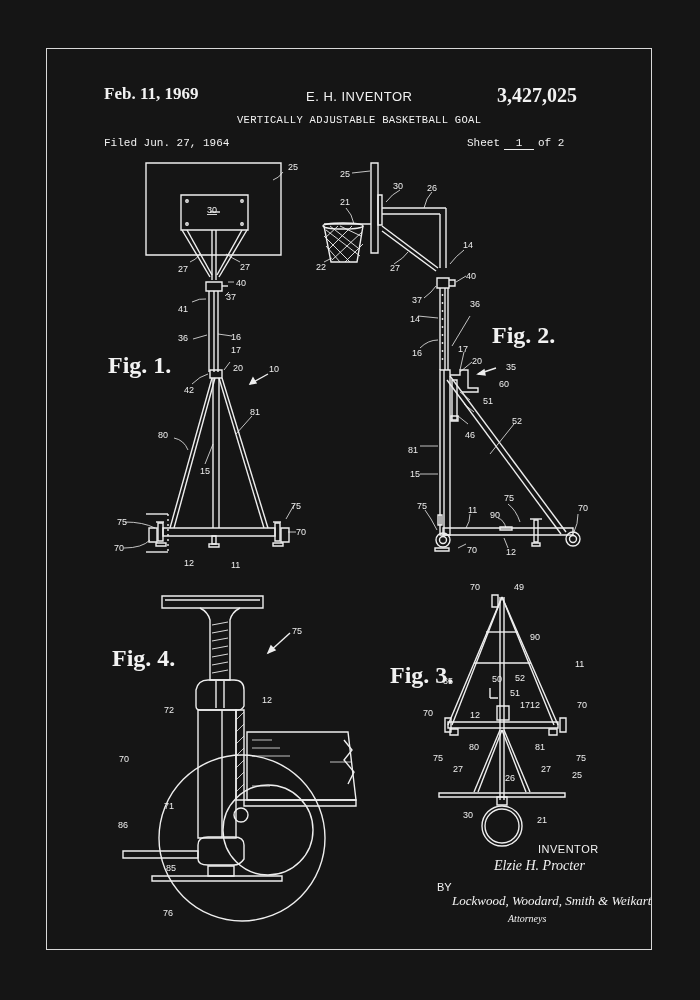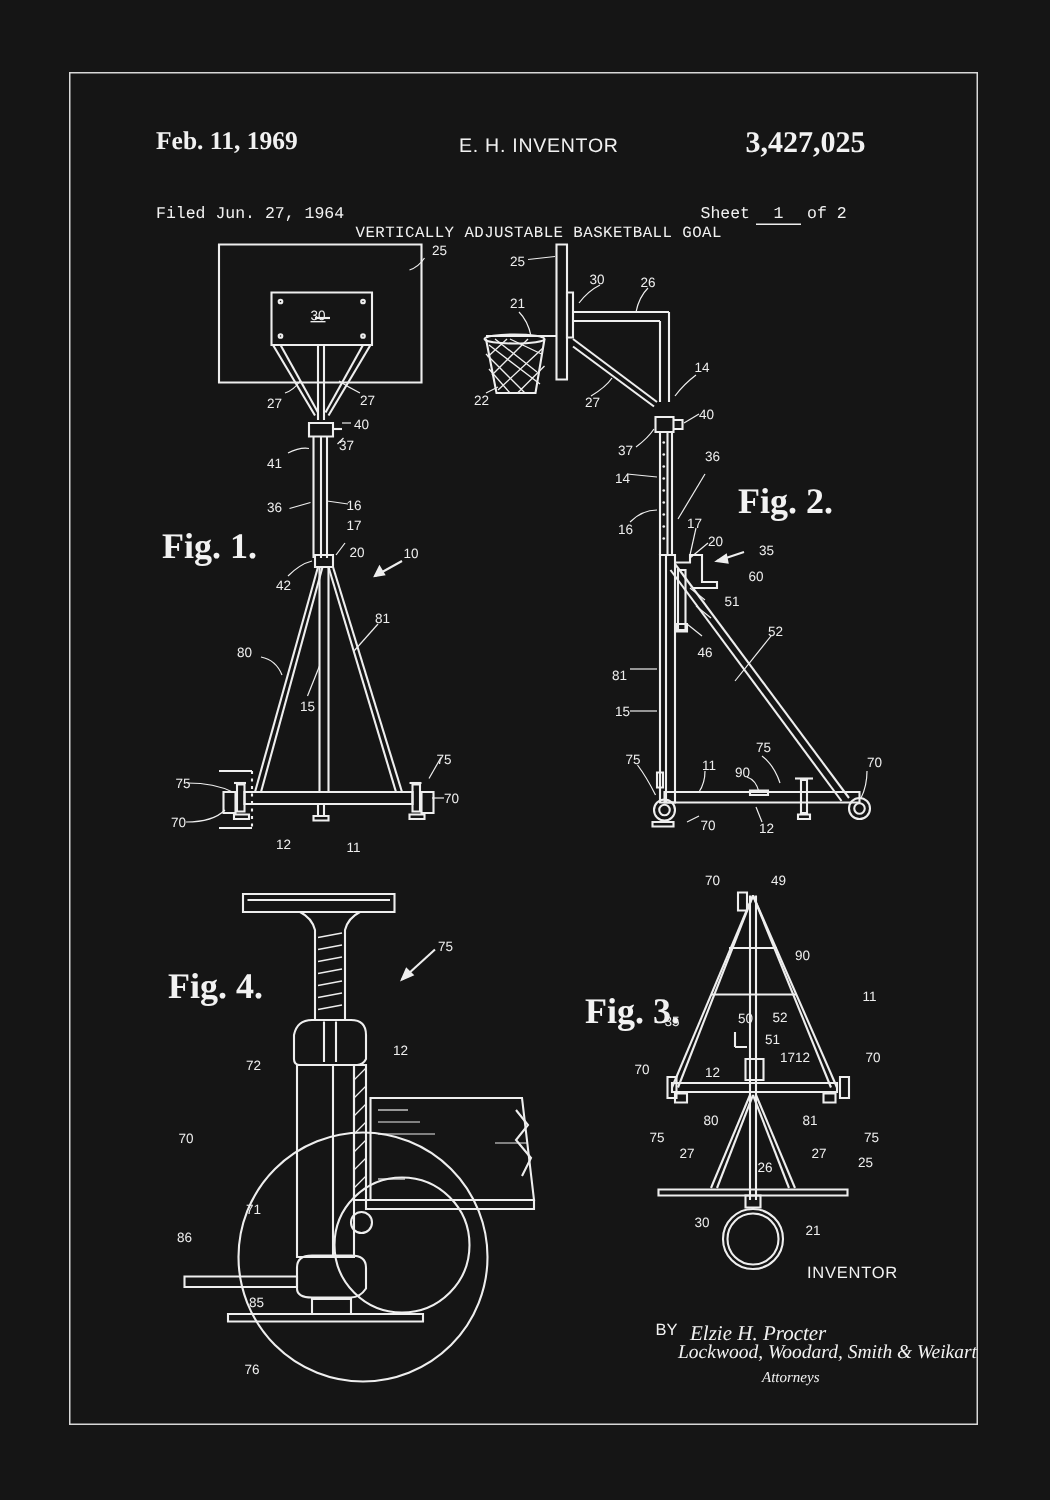--- a/index.html
+++ b/index.html
@@ -5,30 +5,30 @@
   html, body { margin: 0; padding: 0; }
   body { width: 700px; height: 1000px; background: #151515; position: relative; overflow: hidden; color: #f2f2f2; }
   .frame { position: absolute; left: 46px; top: 48px; width: 606px; height: 902px; border: 1.5px solid #d8d8d8; box-sizing: border-box; }
   .txt { position: absolute; white-space: nowrap; }
   .serif-bold { font-family: "Liberation Serif", "DejaVu Serif", serif; font-weight: bold; text-align: right; }
   .sans { font-family: "Liberation Sans", "DejaVu Sans", sans-serif; }
   .mono { font-family: "Liberation Mono", "DejaVu Sans Mono", monospace; }
   .date { left: 104px; top: 84px; font-size: 17px; }
   .inventor-name { left: 306px; top: 89px; font-size: 13px; letter-spacing: 0.5px; }
   .patent-no { left: 497px; top: 84px; font-size: 20px; }
-  .title { left: 237px; top: 114px; font-size: 10.5px; letter-spacing: 0.3px; margin-top: 36px; }
+  .title { left: 237px; top: 114px; font-size: 10.5px; letter-spacing: 0.3px; }
   .filed { left: 104px; top: 137px; font-size: 11px; }
   .sheet { left: 467px; top: 137px; font-size: 11px; }
   .sheet .num { display: inline-block; width: 30px; border-bottom: 1px solid #eee; text-align: center; margin: 0 4px; }
   .fig { font-family: "Liberation Serif", "DejaVu Serif", serif; font-weight: bold; font-size: 24px; }
   svg.draw { position: absolute; left: 0; top: 0; }
   svg.draw * { vector-effect: non-scaling-stroke; }
   .lbl { font-family: "Liberation Sans", "DejaVu Sans", sans-serif; font-size: 9px; fill: #eee; }
   .inv-label { left: 538px; top: 843px; font-size: 11px; letter-spacing: 0.5px; }
-  .inv-sig { left: 460px; top: 858px; font-size: 14px; font-style: italic; font-family: "Liberation Serif", "DejaVu Serif", serif; margin-top: 24px; }
+  .inv-sig { left: 494px; top: 858px; font-size: 14px; font-style: italic; font-family: "Liberation Serif", "DejaVu Serif", serif; }
   .by { left: 437px; top: 881px; font-size: 11px; }
   .attys-sig { left: 436px; top: 893px; font-size: 13px; font-style: italic; font-family: "Liberation Serif", "DejaVu Serif", serif; margin-left: 16px; }
   .attys { left: 508px; top: 913px; font-size: 10px; font-style: italic; font-family: "Liberation Serif", "DejaVu Serif", serif; }
 </style>
 </head>
 <body>
 
 <div class="frame"></div>
 
 <div class="txt serif-bold date">Feb. 11, 1969</div>

